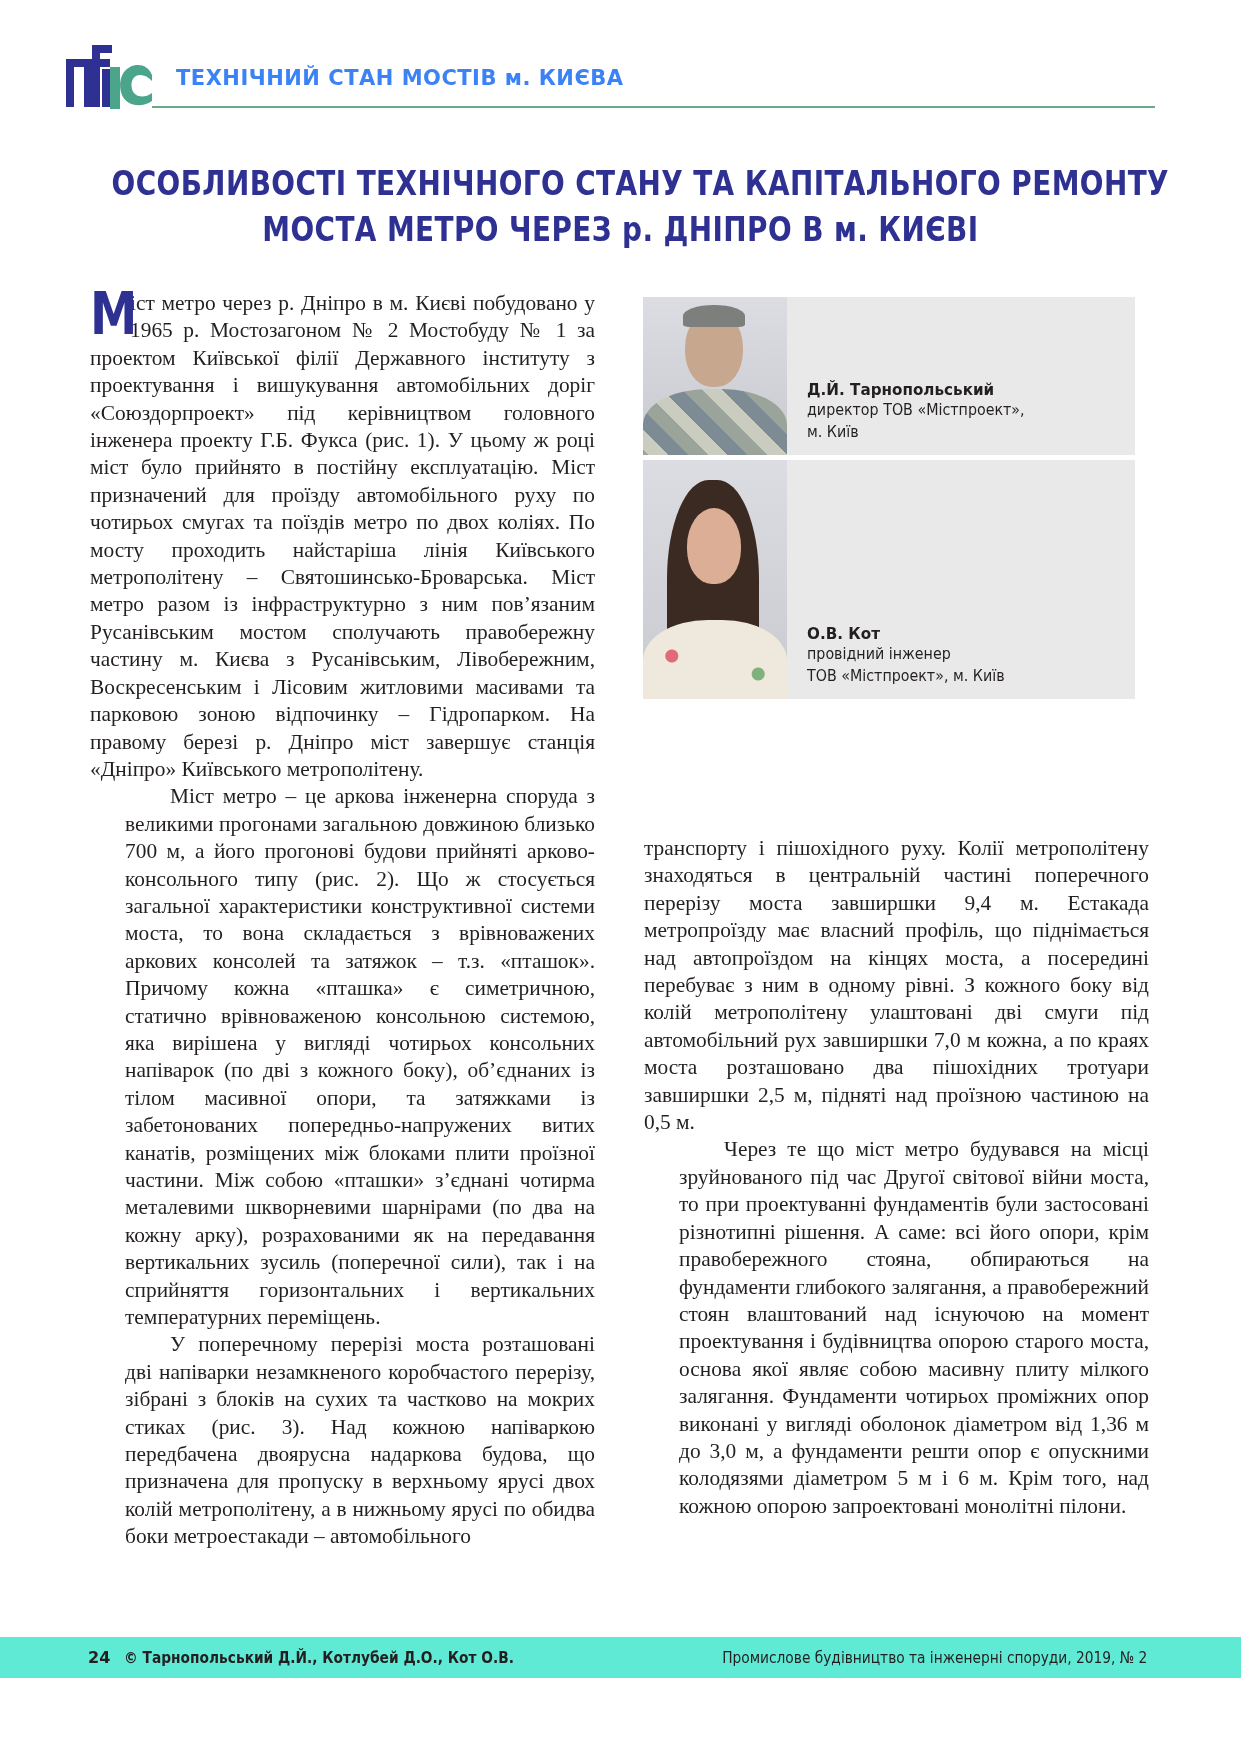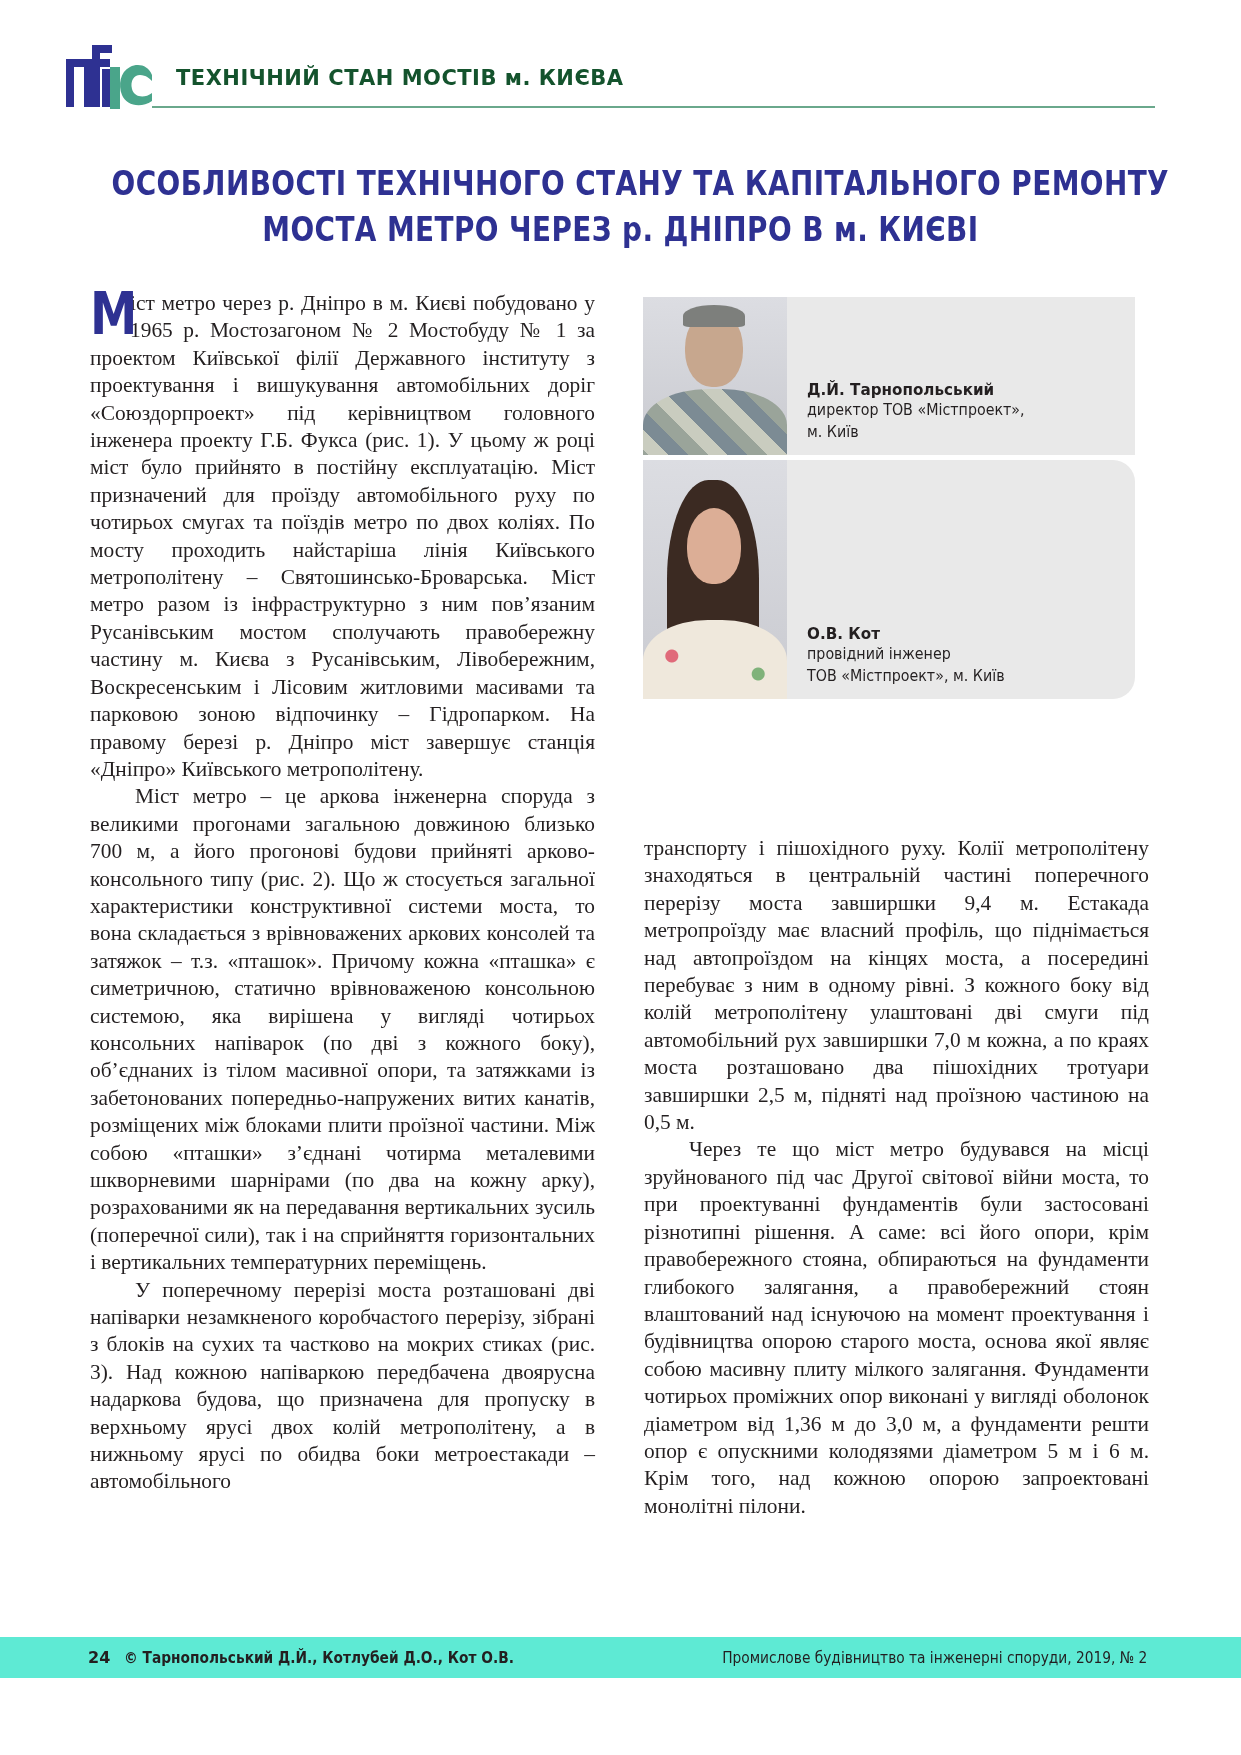--- a/index.html
+++ b/index.html
@@ -8,21 +8,21 @@
     background: #ffffff;
     font-family: "Liberation Serif", "DejaVu Serif", serif;
     color: #231f20;
   }
   
   .logo { position: absolute; left: 66px; top: 45px; width: 86px; height: 64px; }
   .logo svg { display: block; }
   .running-head {
     position: absolute; left: 176px; top: 66px;
     font-family: "DejaVu Sans", sans-serif; font-weight: bold;
-    font-size: 21px; letter-spacing: 0.5px; color: #14532d;
+    font-size: 21px; letter-spacing: 0.5px; color: #3b82f6;
     white-space: nowrap;
   }
   .head-rule {
     position: absolute; left: 152px; top: 106px; width: 1003px; height: 2px;
     background: #6aa88c;
   }
   
   .title {
     position: absolute; left: 0; top: 160px; width: 1241px; text-align: center;
     font-family: "DejaVu Sans", sans-serif; font-weight: bold;
@@ -30,21 +30,21 @@
     transform: scaleX(0.82); transform-origin: 620px 0;
     letter-spacing: 0.5px;
   }
   .title .line { display: block; white-space: nowrap; }
   
   .col {
     position: absolute; font-size: 21.4px; line-height: 27.4px;
     text-align: justify; hyphens: manual;
   }
   .col p { margin: 0; }
-  .col p.indent { text-indent: 45px; }
+  .col p.indent { text-indent: 45px; margin-left: 35px; }
   .col-left { left: 90px; top: 290px; width: 505px; }
   .col-right { left: 644px; top: 835px; width: 505px; font-family: Liberation Serif, serif; }
   .dropcap {
     float: left; font-family: "DejaVu Sans", sans-serif; font-weight: bold;
     color: #2e3192; font-size: 58px; line-height: 44px; height: 46px;
     margin: 2px 4px 0 0; transform: scaleX(0.82); transform-origin: 0 0;
     width: 36px;
   }
   
   .authors { position: absolute; left: 643px; top: 297px; width: 492px; }
@@ -58,21 +58,21 @@
   .author .info {
     flex: 1; display: flex; flex-direction: column; justify-content: flex-end;
     padding: 0 0 12px 20px;
     font-family: "DejaVu Sans", sans-serif; font-size: 15.5px; line-height: 21.5px;
     color: #231f20;
   }
   .author .name { font-weight: bold; font-size: 16.5px; transform: scaleX(0.92); transform-origin: 0 0; white-space: nowrap; }
   .author .role { white-space: nowrap; transform: scaleX(0.92); transform-origin: 0 0; }
   .a1 { height: 158px; }
   .a2 { height: 158px; }
-  .a3 { height: 239px; border-radius: 22px; }
+  .a3 { height: 239px; }
   
   .face { position: absolute; border-radius: 50% 50% 46% 46%; }
   .body-shape { position: absolute; border-radius: 45% 45% 0 0; }
   .hair { position: absolute; }
   
   .footer {
     position: absolute; left: 0; top: 1637px; width: 1241px; height: 41px;
     background: #5eead4;
     font-family: "DejaVu Sans", sans-serif;
   }

